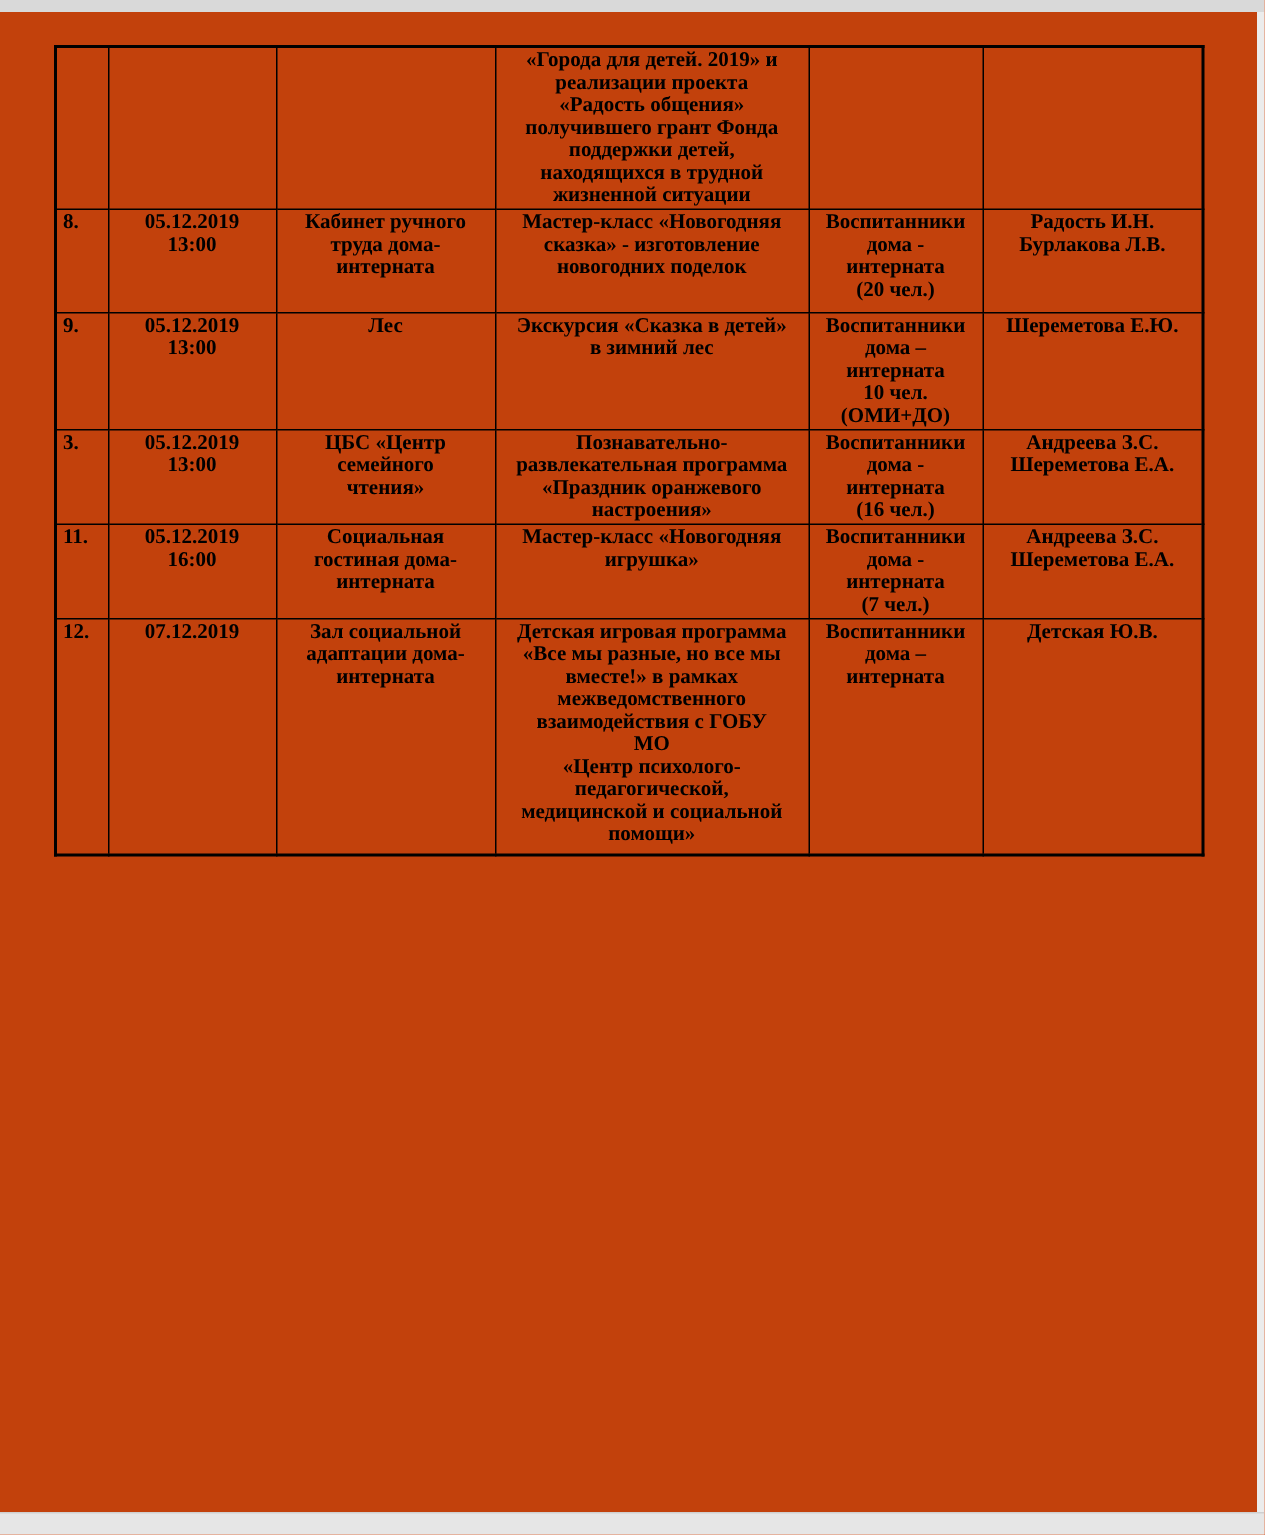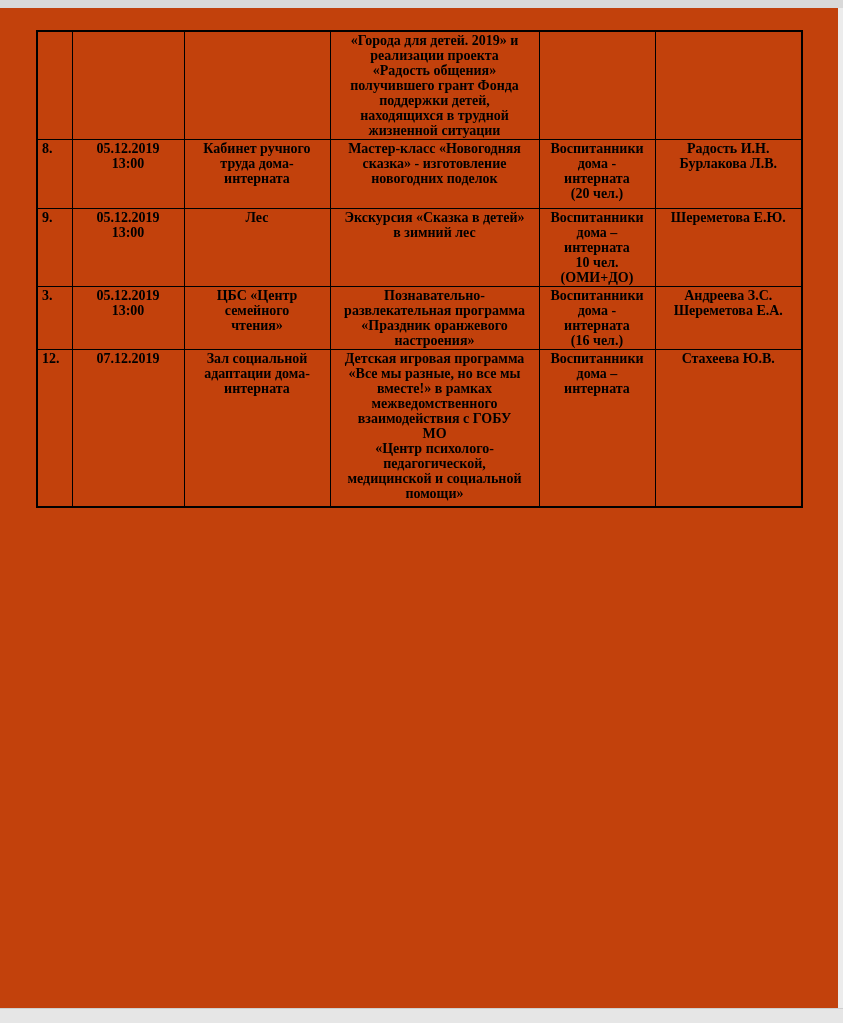--- a/index.html
+++ b/index.html
@@ -142,38 +142,54 @@
 развлекательная программа
 «Праздник оранжевого
 настроения»</td>
         <td>Воспитанники
 дома -
 интерната
 (16 чел.)</td>
         <td>Андреева З.С.
 Шереметова Е.А.</td>
       </tr>
+      <tr class="r4">
+        <td class="num">11.</td>
+        <td>05.12.2019
+16:00</td>
+        <td>Социальная
+гостиная дома-
+интерната</td>
+        <td>Мастер-класс «Новогодняя
+игрушка»</td>
+        <td>Воспитанники
+дома -
+интерната
+(7 чел.)</td>
+        <td>Андреева З.С.
+Шереметова Е.А.</td>
+      </tr>
       <tr class="r5">
         <td class="num">12.</td>
         <td>07.12.2019</td>
         <td>Зал социальной
 адаптации дома-
 интерната</td>
         <td>Детская игровая программа
 «Все мы разные, но все мы
 вместе!» в рамках
 межведомственного
 взаимодействия с ГОБУ
 МО
 «Центр психолого-
 педагогической,
 медицинской и социальной
 помощи»</td>
         <td>Воспитанники
 дома –
 интерната</td>
-        <td>Стахеева Ю.В.</td>
+        <td>Детская Ю.В.</td>
       </tr>
     </tbody>
   </table>
 
   <div class="page-bottom-area"></div>
 </div>
 
 </body></html>

